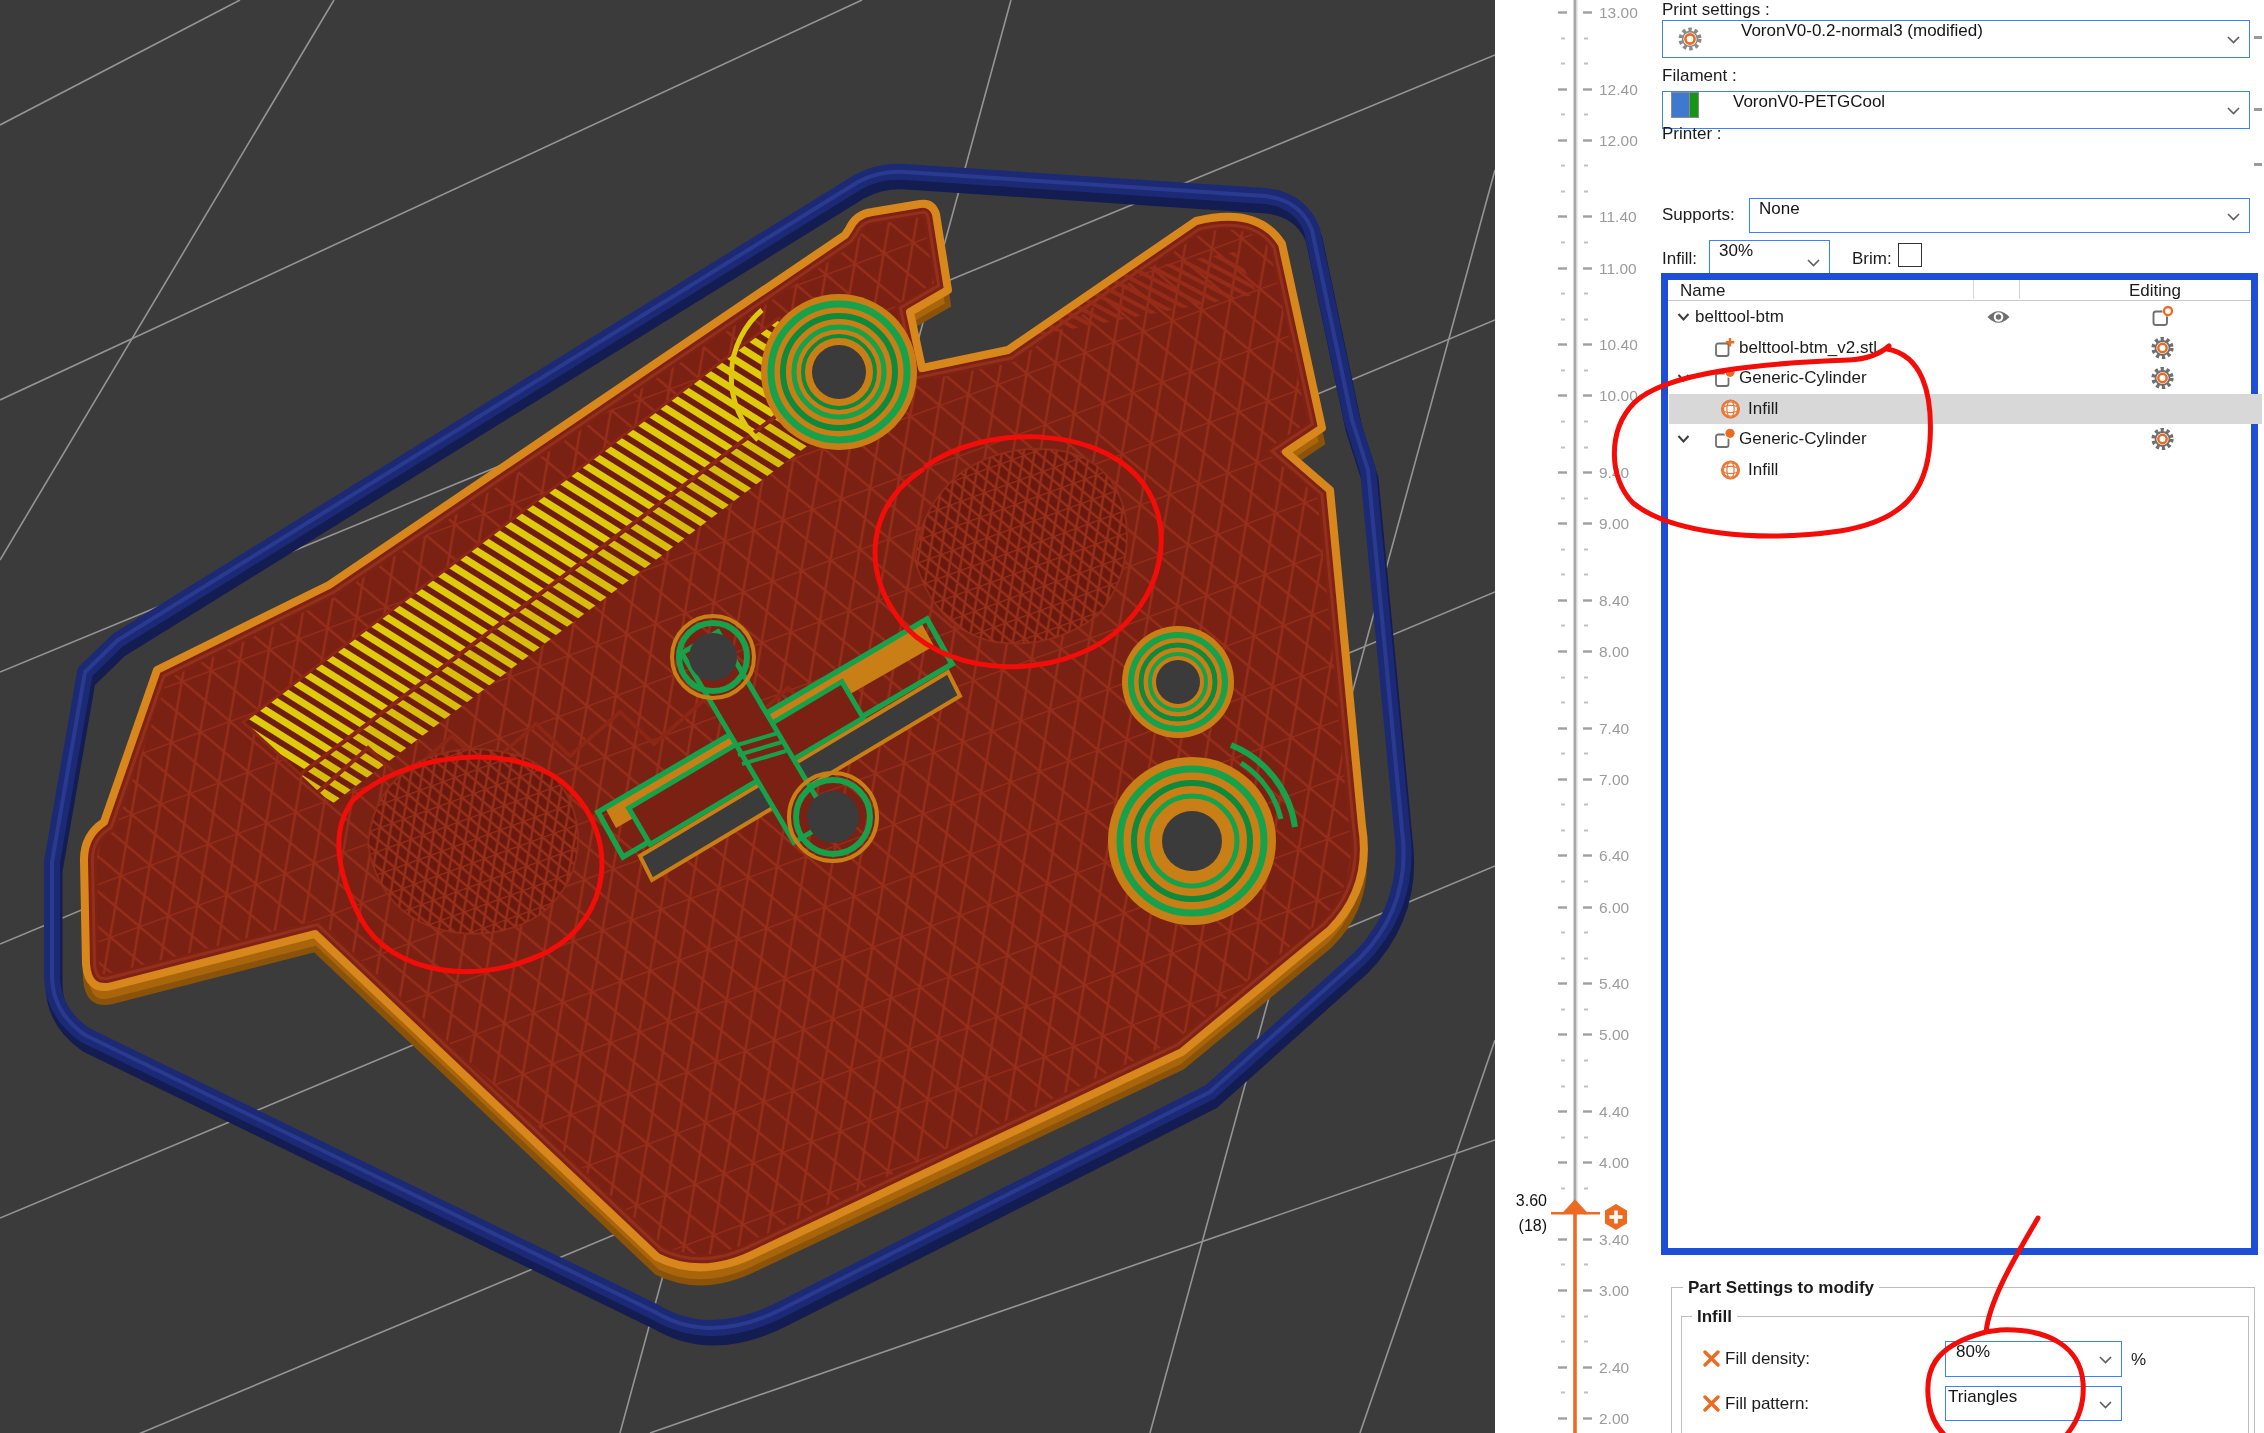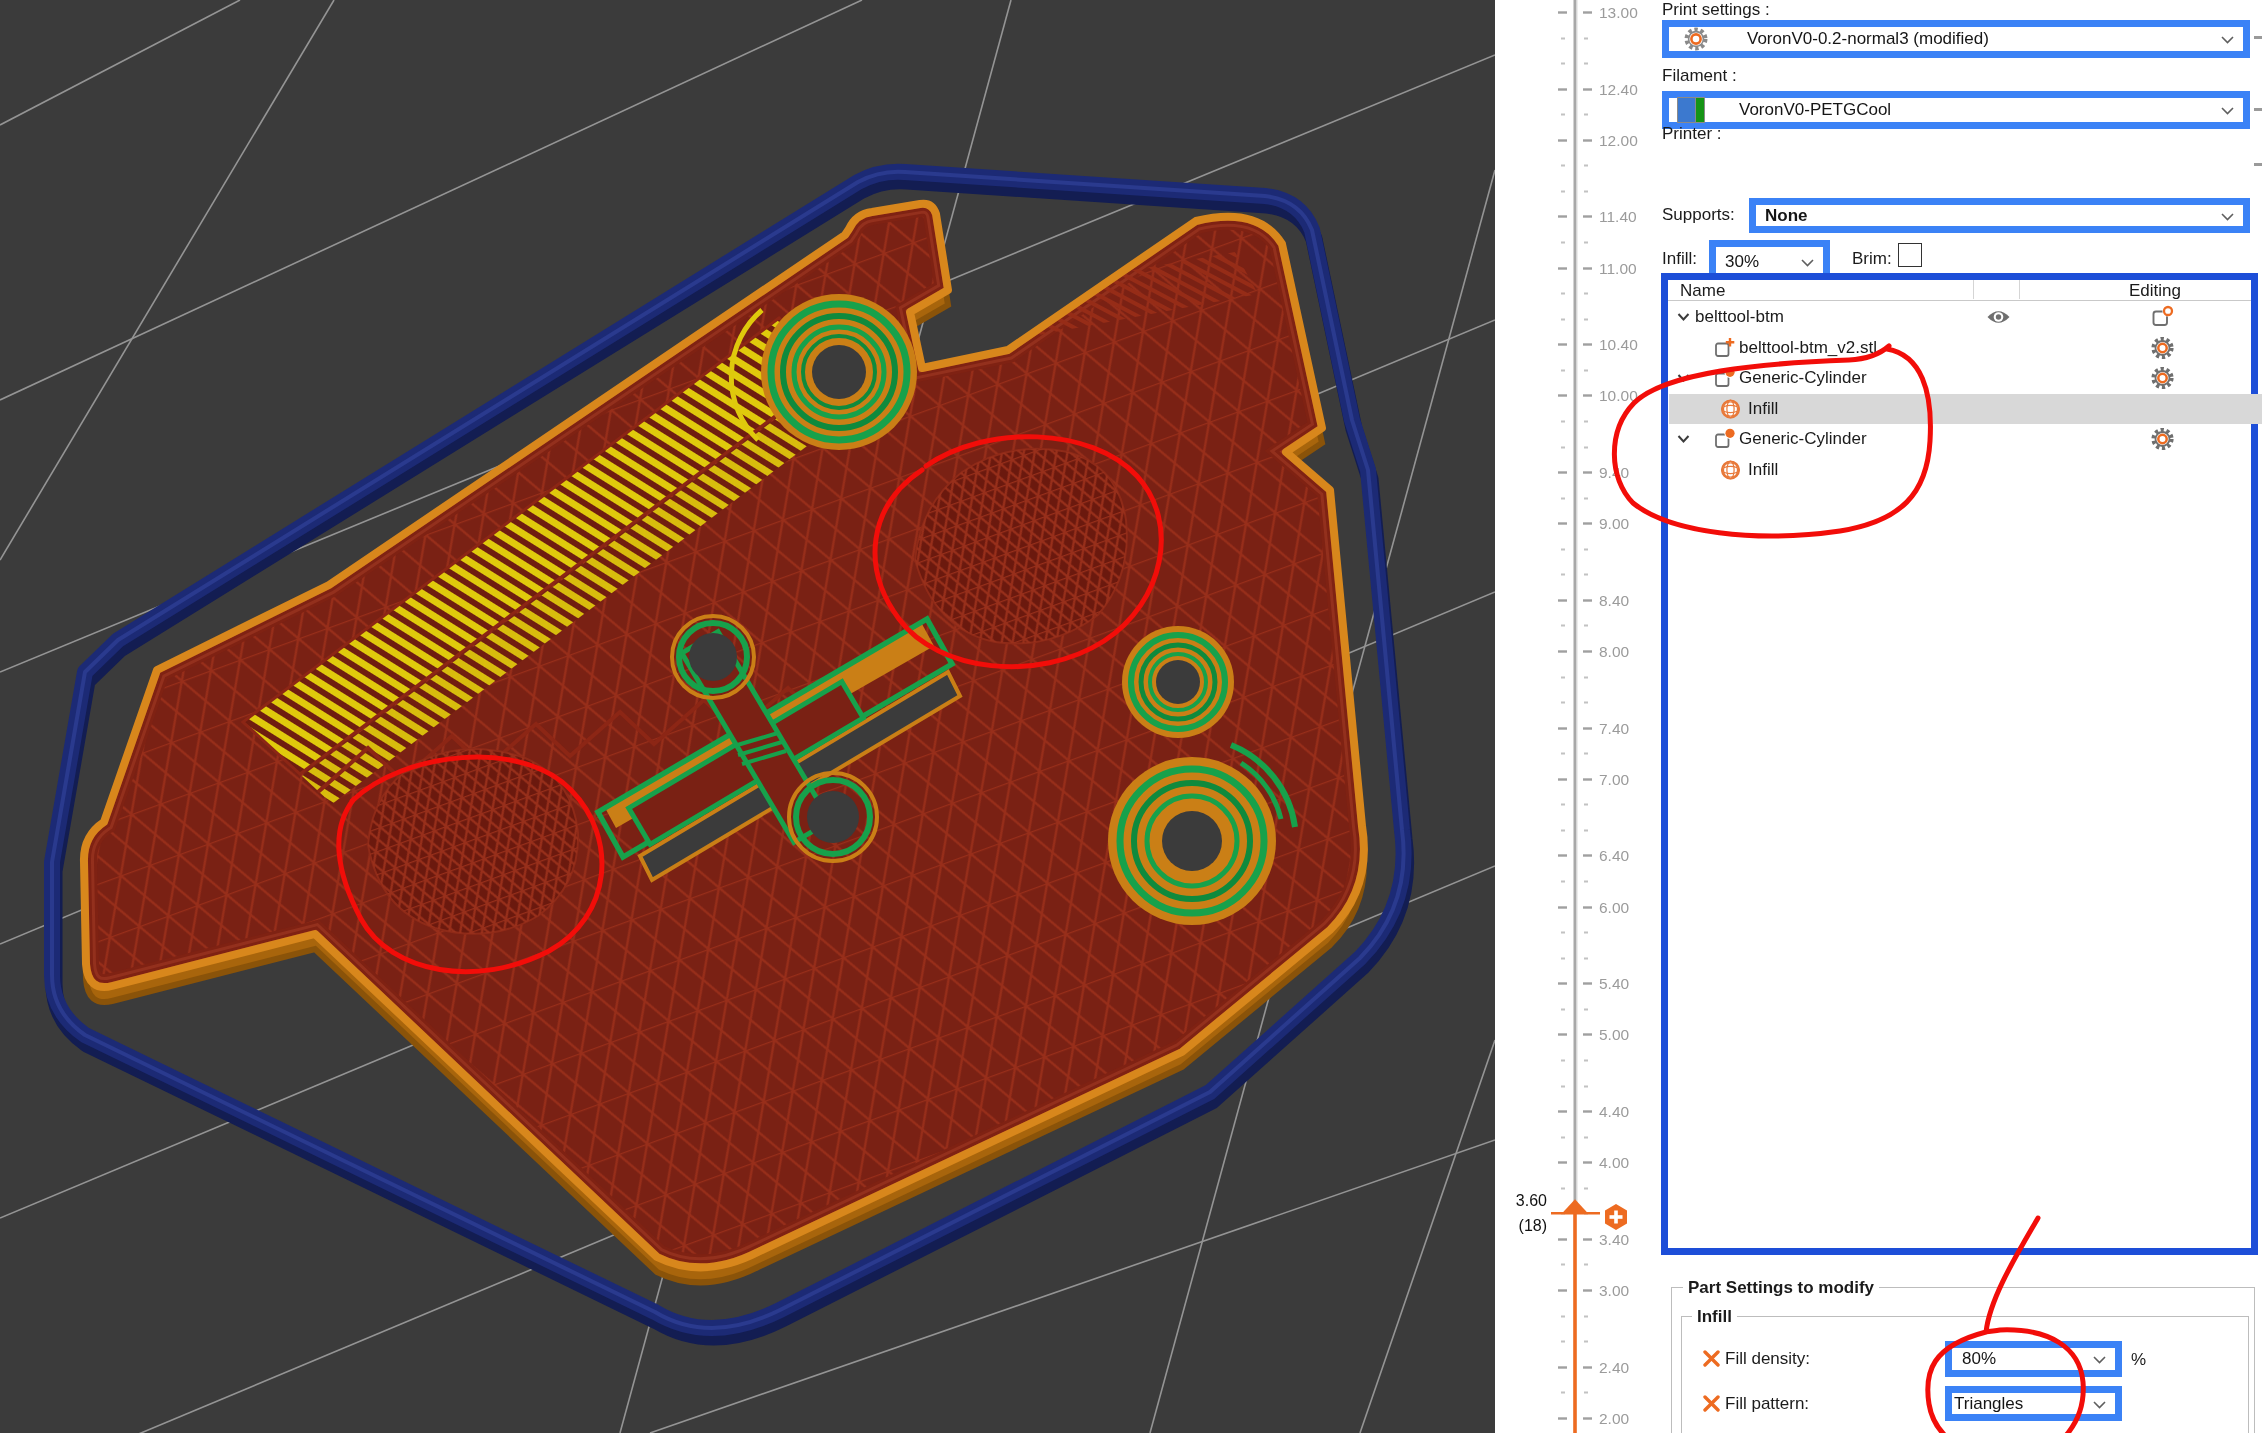--- a/index.html
+++ b/index.html
@@ -2,21 +2,21 @@
 <html><head>
 <meta charset="utf-8">
 <style>
   html,body{margin:0;padding:0;width:2264px;height:1433px;overflow:hidden;background:#ffffff;
     font-family:"Liberation Sans", sans-serif;color:#1b1b1b;}
   #stage{position:absolute;left:0;top:0;width:2264px;height:1433px;}
   #viewport{position:absolute;left:0;top:0;width:1495px;height:1433px;background:#3b3b3b;}
   #rulerWrap{position:absolute;left:1495px;top:0;width:169px;height:1433px;background:#fff;}
   .abs{position:absolute;}
   .lbl{font-size:17px;white-space:nowrap;}
-  .combo{position:absolute;background:#fff;border:7px solid #3b82f6;display:flex;align-items:center;box-sizing:border-box;}
+  .combo{position:absolute;background:#fff;border:1px solid #3b82f6;display:flex;box-sizing:border-box;}
   .combo .ctext{font-size:17px;color:#151515;white-space:nowrap;}
   .combo .chev{position:absolute;right:9px;top:50%;transform:translateY(-50%);}
   .cicon{margin-left:6px;margin-right:0;display:flex;align-items:center;}
   .ps-text{margin-left:38px;}
   .swatch{width:18px;height:24px;background:#3c79cf;border:1px solid #8a8a8a;position:relative;margin-left:8px;}
   .swatch::after{content:"";position:absolute;right:-9px;top:-1px;width:8px;height:24px;background:#159415;border:1px solid #8a8a8a;}
   .edge-dash{position:absolute;width:8px;height:3px;background:#9a9a9a;}
   #tree{position:absolute;left:1661px;top:273px;width:597px;height:982px;border:7px solid #1d4ed8;background:#fff;box-sizing:border-box;}
   #treeHeader{position:absolute;left:0;top:0;width:100%;height:20px;border-bottom:1px solid #c9c9c9;}
   .hsep{position:absolute;top:0;height:19px;border-left:1px solid #d5d5d5;}
@@ -338,21 +338,21 @@
     <span class="ctext" style="margin-left:42px;">VoronV0-PETGCool</span>
     <span class="chev"><svg width="13" height="8">
           <polyline points="1,1 6.5,6.5 12,1" fill="none" stroke="#5f5f5f" stroke-width="1.6"></polyline>
         </svg></span>
   </div>
 
   <div class="abs lbl" style="left:1662px;top:124px;">Printer :</div>
 
   <div class="abs lbl" style="left:1662px;top:205px;">Supports:</div>
   <div class="combo" style="left:1749px;top:198px;width:501px;height:35px;">
-    <span class="ctext" style="margin-left:9px;font-weight:bold;">None</span>
+    <span class="ctext" style="margin-left:9px;">None</span>
     <span class="chev"><svg width="13" height="8">
           <polyline points="1,1 6.5,6.5 12,1" fill="none" stroke="#5f5f5f" stroke-width="1.6"></polyline>
         </svg></span>
   </div>
 
   <div class="abs lbl" style="left:1662px;top:249px;">Infill:</div>
   <div class="combo" style="left:1709px;top:240px;width:121px;height:44px;">
     <span class="ctext" style="margin-left:9px;">30%</span>
     <span class="chev"><svg width="13" height="8">
           <polyline points="1,1 6.5,6.5 12,1" fill="none" stroke="#5f5f5f" stroke-width="1.6"></polyline>

